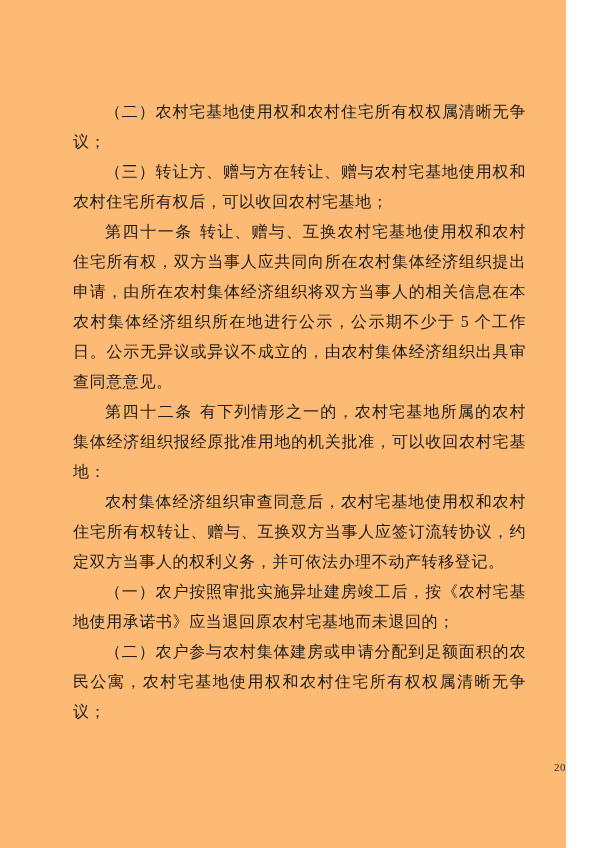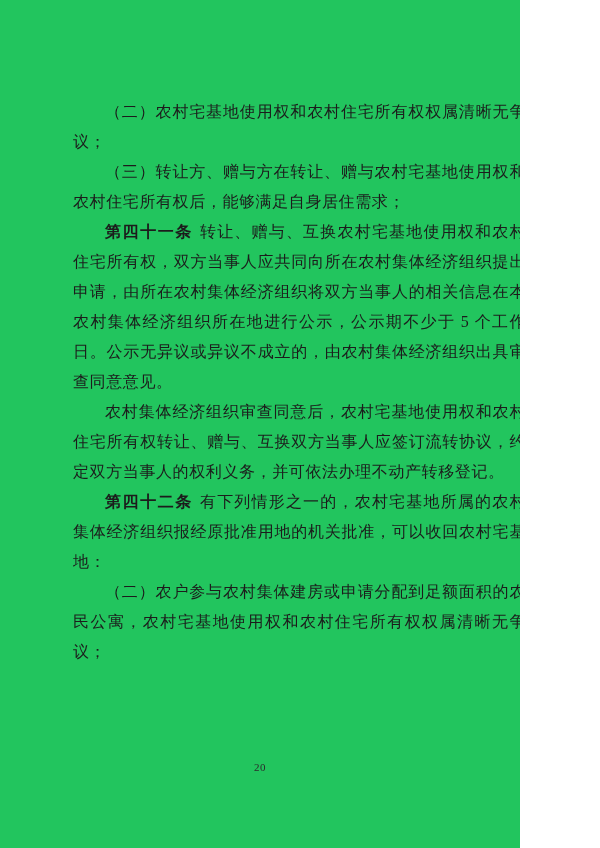--- a/index.html
+++ b/index.html
@@ -2,23 +2,23 @@
 <html><head>
 <meta charset="utf-8">
 <style>
   html, body {
     margin: 0;
     padding: 0;
     background: #ffffff;
   }
   .page {
     position: relative;
-    width: 520px;
+    width: 566px;
     height: 848px;
-    background: #22c55e;
+    background: #fdba74;
     overflow: hidden;
     font-family: "Liberation Serif", "DejaVu Serif", serif;
     color: #1c1c1c;
   }
   .content {
     position: absolute;
     left: 73px;
     top: 97px;
     width: 453px;
   }
@@ -26,42 +26,43 @@
     margin: 0;
     font-size: 16px;
     line-height: 30px;
     text-align: justify;
     text-justify: inter-ideograph;
     text-indent: 2em;
     letter-spacing: 0.6px;
     word-break: break-all;
   }
   .article-heading {
-    font-weight: bold;
+    font-weight: normal;
     margin-right: 7px;
     letter-spacing: 1px;
   }
   .page-number {
     position: absolute;
     left: 0;
     top: 761px;
     width: 100%;
-    text-align: center;
+    text-align: right;
     font-size: 11px;
     letter-spacing: 0.5px;
     color: #2b2b2b;
     font-family: "Liberation Serif", "DejaVu Serif", serif;
   }
 </style>
 </head>
 <body>
 
 <div class="page">
   <div class="content" id="paragraphs">
       <p class="para">（二）农村宅基地使用权和农村住宅所有权权属清晰无争议；</p>
-      <p class="para">（三）转让方、赠与方在转让、赠与农村宅基地使用权和农村住宅所有权后，能够满足自身居住需求；</p>
+      <p class="para">（三）转让方、赠与方在转让、赠与农村宅基地使用权和农村住宅所有权后，可以收回农村宅基地；</p>
       <p class="para"><span class="article-heading">第四十一条</span>转让、赠与、互换农村宅基地使用权和农村住宅所有权，双方当事人应共同向所在农村集体经济组织提出申请，由所在农村集体经济组织将双方当事人的相关信息在本农村集体经济组织所在地进行公示，公示期不少于 5 个工作日。公示无异议或异议不成立的，由农村集体经济组织出具审查同意意见。</p>
+      <p class="para"><span class="article-heading">第四十二条</span>有下列情形之一的，农村宅基地所属的农村集体经济组织报经原批准用地的机关批准，可以收回农村宅基地：</p>
       <p class="para">农村集体经济组织审查同意后，农村宅基地使用权和农村住宅所有权转让、赠与、互换双方当事人应签订流转协议，约定双方当事人的权利义务，并可依法办理不动产转移登记。</p>
-      <p class="para"><span class="article-heading">第四十二条</span>有下列情形之一的，农村宅基地所属的农村集体经济组织报经原批准用地的机关批准，可以收回农村宅基地：</p>
+      <p class="para">（一）农户按照审批实施异址建房竣工后，按《农村宅基地使用承诺书》应当退回原农村宅基地而未退回的；</p>
       <p class="para">（二）农户参与农村集体建房或申请分配到足额面积的农民公寓，农村宅基地使用权和农村住宅所有权权属清晰无争议；</p>
     </div>
   <div class="page-number">20</div>
 </div>
 
 </body></html>

